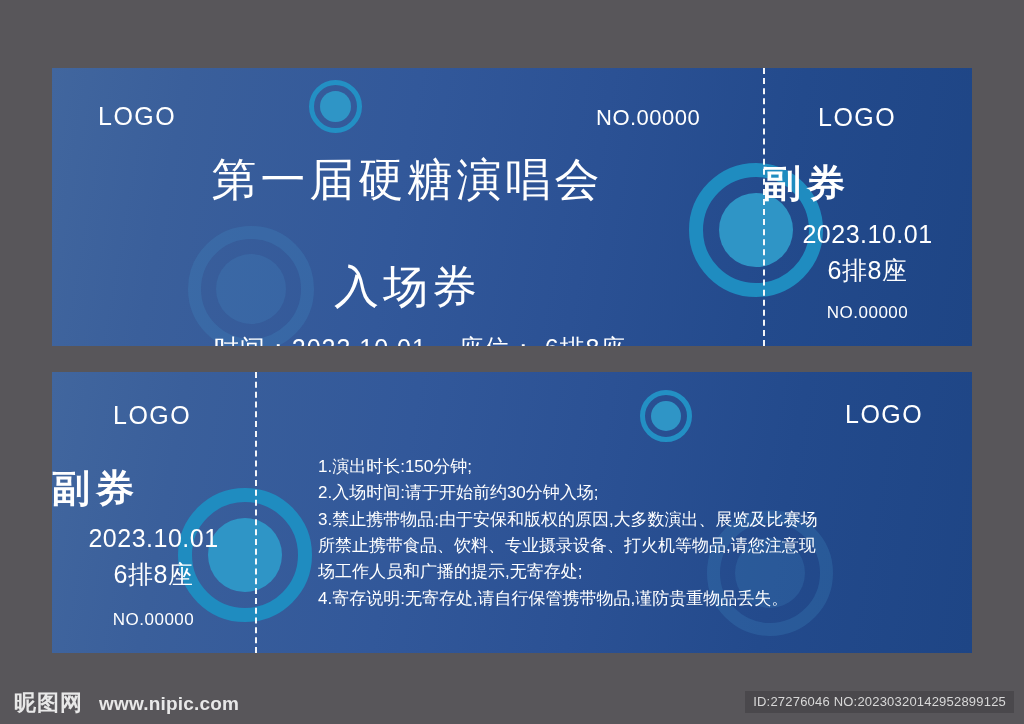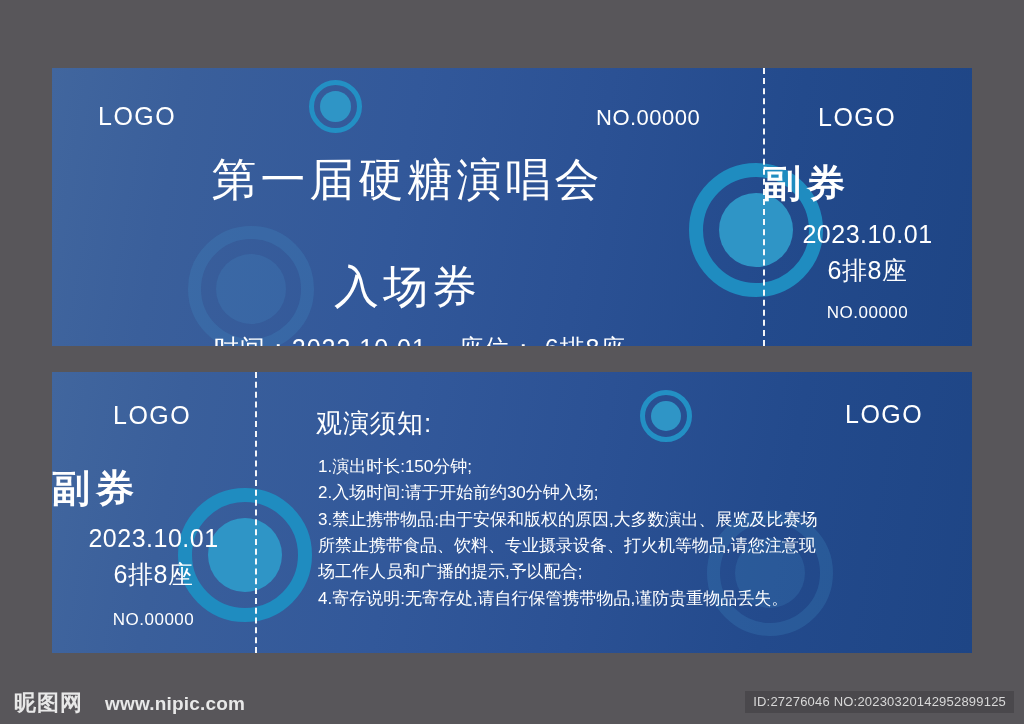--- a/index.html
+++ b/index.html
@@ -158,21 +158,21 @@
   }
   .notice-body p { margin: 0; }
 
   
   #footer-left {
     position: absolute;
     left: 14px;
     top: 688px;
     display: flex;
     align-items: baseline;
-    gap: 22px;
+    gap: 16px;
   }
   .wm-cn {
     color: #e8e8e8;
     font-size: 22px;
     font-weight: bold;
     letter-spacing: 1px;
     font-family: "DejaVu Sans", sans-serif;
   }
   .wm-url {
     color: #e8e8e8;
@@ -261,28 +261,27 @@
   <div class="stub-title" style="left:0px; width:203px; top:91px;">副券</div>
 
   <div class="stub-line" style="left:0px; width:203px; top:152px;">2023.10.01</div>
 
   <div class="stub-line" style="left:0px; width:203px; top:186px;">6排8座</div>
 
   <div class="stub-line no-small" style="left:0px; width:203px; top:238px; font-size:17px;">NO.00000</div>
 
   <span class="txt logo-txt" style="left:793px; top:28px;">LOGO</span>
 
-  <div class="notice-head" style="left:264px; top:34px;">观演须知:</div>
 
   <div class="notice-body" id="notice-body" style="left:266px; top:82px; width:620px;">
       <p>1.演出时长:150分钟;</p>
       <p>2.入场时间:请于开始前约30分钟入场;</p>
       <p>3.禁止携带物品:由于安保和版权的原因,大多数演出、展览及比赛场</p>
       <p>所禁止携带食品、饮料、专业摄录设备、打火机等物品,请您注意现</p>
-      <p>场工作人员和广播的提示,予以配合;</p>
+      <p>场工作人员和广播的提示,无寄存处;</p>
       <p>4.寄存说明:无寄存处,请自行保管携带物品,谨防贵重物品丢失。</p>
     </div>
 </div>
 
 <div id="footer-left">
   <span class="wm-cn">昵图网</span>
   <span class="wm-url">www.nipic.com</span>
 </div>
 
 <div id="footer-id">ID:27276046 NO:20230320142952899125</div>

